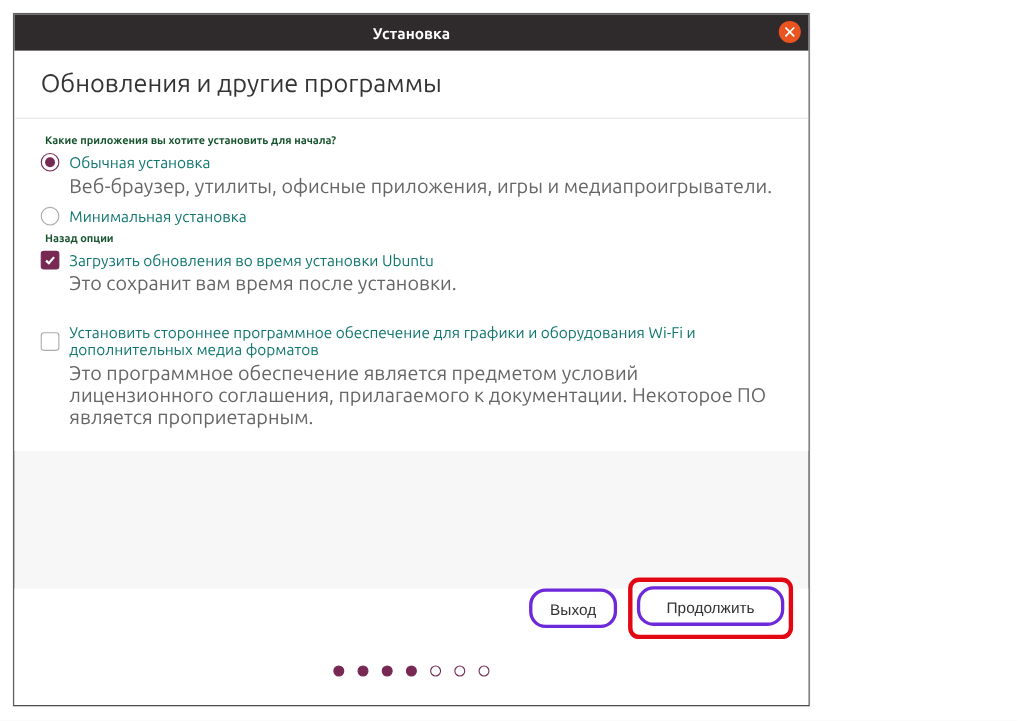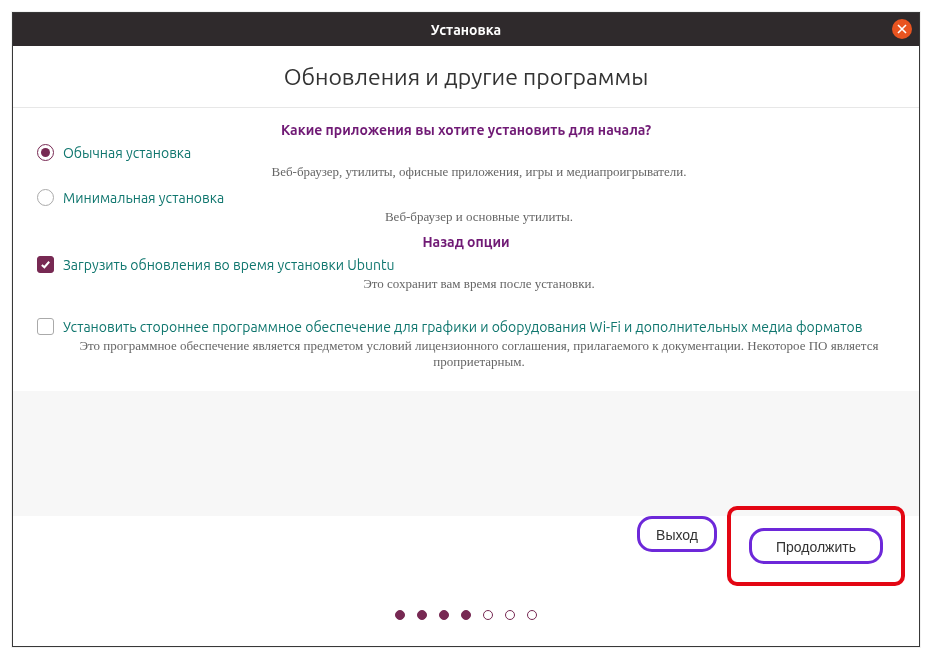--- a/index.html
+++ b/index.html
@@ -3,21 +3,21 @@
   <meta charset="utf-8">
   <style>
     body {
       margin: 0;
       padding: 12px;
       font-family: Ubuntu, "Segoe UI", sans-serif;
       background: #fff;
       box-sizing: border-box;
     }
     .window {
-      width: 908px;
+      width: 724px;
       border: 1px solid #383838;
       box-shadow: 0 0 0 1px rgba(0,0,0,0.05);
       background: #f7f7f7;
       overflow: hidden;
       box-sizing: border-box;
     }
     .titlebar {
       background: #2f2a2c;
       color: #fff;
       font-weight: bold;
@@ -40,38 +40,37 @@
       align-items: center;
       justify-content: center;
       color: #fff;
       font-size: 12px;
       cursor: pointer;
     }
     .close-btn svg { width: 10px; height: 10px; }
     .content {
       background: #fff;
       padding: 18px 24px 12px 24px;
-      text-align: center;
     }
     .page-title {
       font-size: 23px;
       color: #333;
       font-weight: 400;
       margin: 0 0 18px 0;
     }
     .divider {
       height: 1px;
       background: #e7e7e7;
       margin: 0 -24px 14px -24px;
     }
     .section-label {
       font-weight: bold;
-      font-size: 14px;
-      color: #701a75;
-      margin: 6px 16px;
+      font-size: 10px;
+      color: #14532d;
+      margin: 6px 4px;
     }
     .option-row {
       display: flex;
       align-items: center;
       margin: 3px 0;
     }
     .radio {
       width: 15px;
       height: 15px;
       border-radius: 50%;
@@ -115,24 +114,23 @@
       height: 11px;
       stroke: #fff;
       stroke-width: 2.2;
       fill: none;
     }
     .option-label {
       font-size: 14px;
       color: #0f766e;
     }
     .option-desc {
-      font-size: 13px;
+      font-size: 18px;
       color: #666;
       margin: 2px 0 9px 26px;
-      font-family: Liberation Serif, serif;
     }
     .footer {
       padding: 0 24px 16px 24px;
       background: #fff;
     }
     .button-row {
       display: flex;
       justify-content: flex-end;
       gap: 8px;
       margin-top: 125px;
@@ -144,21 +142,21 @@
       border-radius: 15px;
       font-size: 14px;
       color: #333;
       cursor: pointer;
       height: 36px;
       box-sizing: border-box;
     }
     .highlight-wrap {
       border: 4px solid #e30613;
       border-radius: 10px;
-      padding: 18px;
+      padding: 4px;
       margin: -10px -10px -10px 2px;
     }
     .progress-dots {
       display: flex;
       justify-content: center;
       gap: 12px;
       margin: 34px 0 10px 0;
     }
     .dot {
       width: 10px;
@@ -195,21 +193,20 @@
     <div class="option-row">
       <span class="radio selected"></span>
       <span class="option-label">Обычная установка</span>
     </div>
     <div class="option-desc">Веб-браузер, утилиты, офисные приложения, игры и медиапроигрыватели.</div>
 
     <div class="option-row">
       <span class="radio"></span>
       <span class="option-label">Минимальная установка</span>
     </div>
-    <div class="option-desc">Веб-браузер и основные утилиты.</div>
 
     <div class="section-label">Назад опции</div>
 
     <div class="option-row">
       <span class="checkbox checked">
         <svg viewBox="0 0 12 12">
           <path d="M2 6.5 L4.8 9 L10 3"></path>
         </svg>
       </span>
       <span class="option-label">Загрузить обновления во время установки Ubuntu</span>

